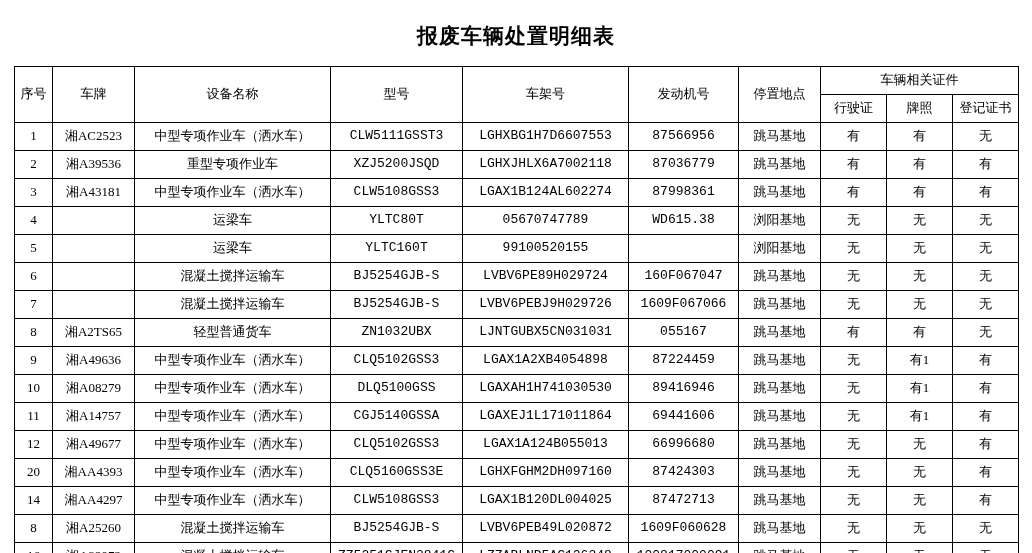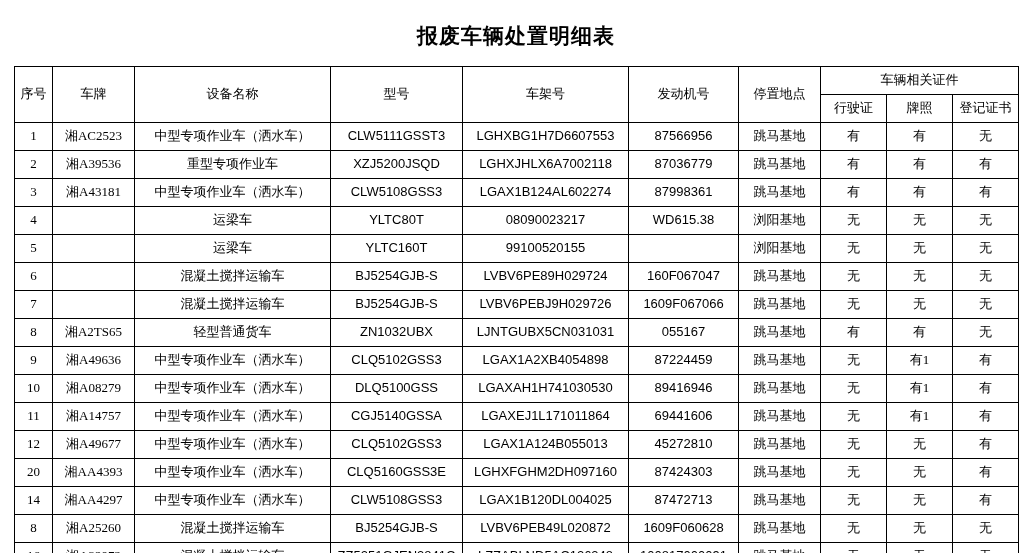--- a/index.html
+++ b/index.html
@@ -53,21 +53,21 @@
   }
   .col-seq     { width: 38px; }
   .col-plate   { width: 82px; }
   .col-name    { width: 196px; }
   .col-model   { width: 132px; }
   .col-vin     { width: 166px; }
   .col-engine  { width: 110px; }
   .col-place   { width: 82px; }
   .col-cert    { width: 66px; }
   .cell-num {
-    font-family: Liberation Sans, sans-serif;
+    font-family: Liberation Mono, monospace;
   }
   .hdr-group {
     font-size: 13px;
   }
 </style>
 </head>
 <body>
 
 <div class="page">
 
@@ -138,21 +138,21 @@
           <td class="cell-place">跳马基地</td>
           <td class="cell-driving">有</td>
           <td class="cell-license">有</td>
           <td class="cell-register">有</td>
         </tr>
         <tr>
           <td class="cell-seq">4</td>
           <td class="cell-plate"></td>
           <td class="cell-name">运梁车</td>
           <td class="cell-model cell-num">YLTC80T</td>
-          <td class="cell-vin cell-num">08090023217</td>
+          <td class="cell-vin cell-num">05670747789</td>
           <td class="cell-engine cell-num">WD615.38</td>
           <td class="cell-place">浏阳基地</td>
           <td class="cell-driving">无</td>
           <td class="cell-license">无</td>
           <td class="cell-register">无</td>
         </tr>
         <tr>
           <td class="cell-seq">5</td>
           <td class="cell-plate"></td>
           <td class="cell-name">运梁车</td>
@@ -235,21 +235,21 @@
           <td class="cell-driving">无</td>
           <td class="cell-license">有1</td>
           <td class="cell-register">有</td>
         </tr>
         <tr>
           <td class="cell-seq">12</td>
           <td class="cell-plate">湘A49677</td>
           <td class="cell-name">中型专项作业车（洒水车）</td>
           <td class="cell-model cell-num">CLQ5102GSS3</td>
           <td class="cell-vin cell-num">LGAX1A124B055013</td>
-          <td class="cell-engine cell-num">45272810</td>
+          <td class="cell-engine cell-num">66996680</td>
           <td class="cell-place">跳马基地</td>
           <td class="cell-driving">无</td>
           <td class="cell-license">无</td>
           <td class="cell-register">有</td>
         </tr>
         <tr>
           <td class="cell-seq">20</td>
           <td class="cell-plate">湘AA4393</td>
           <td class="cell-name">中型专项作业车（洒水车）</td>
           <td class="cell-model cell-num">CLQ5160GSS3E</td>

